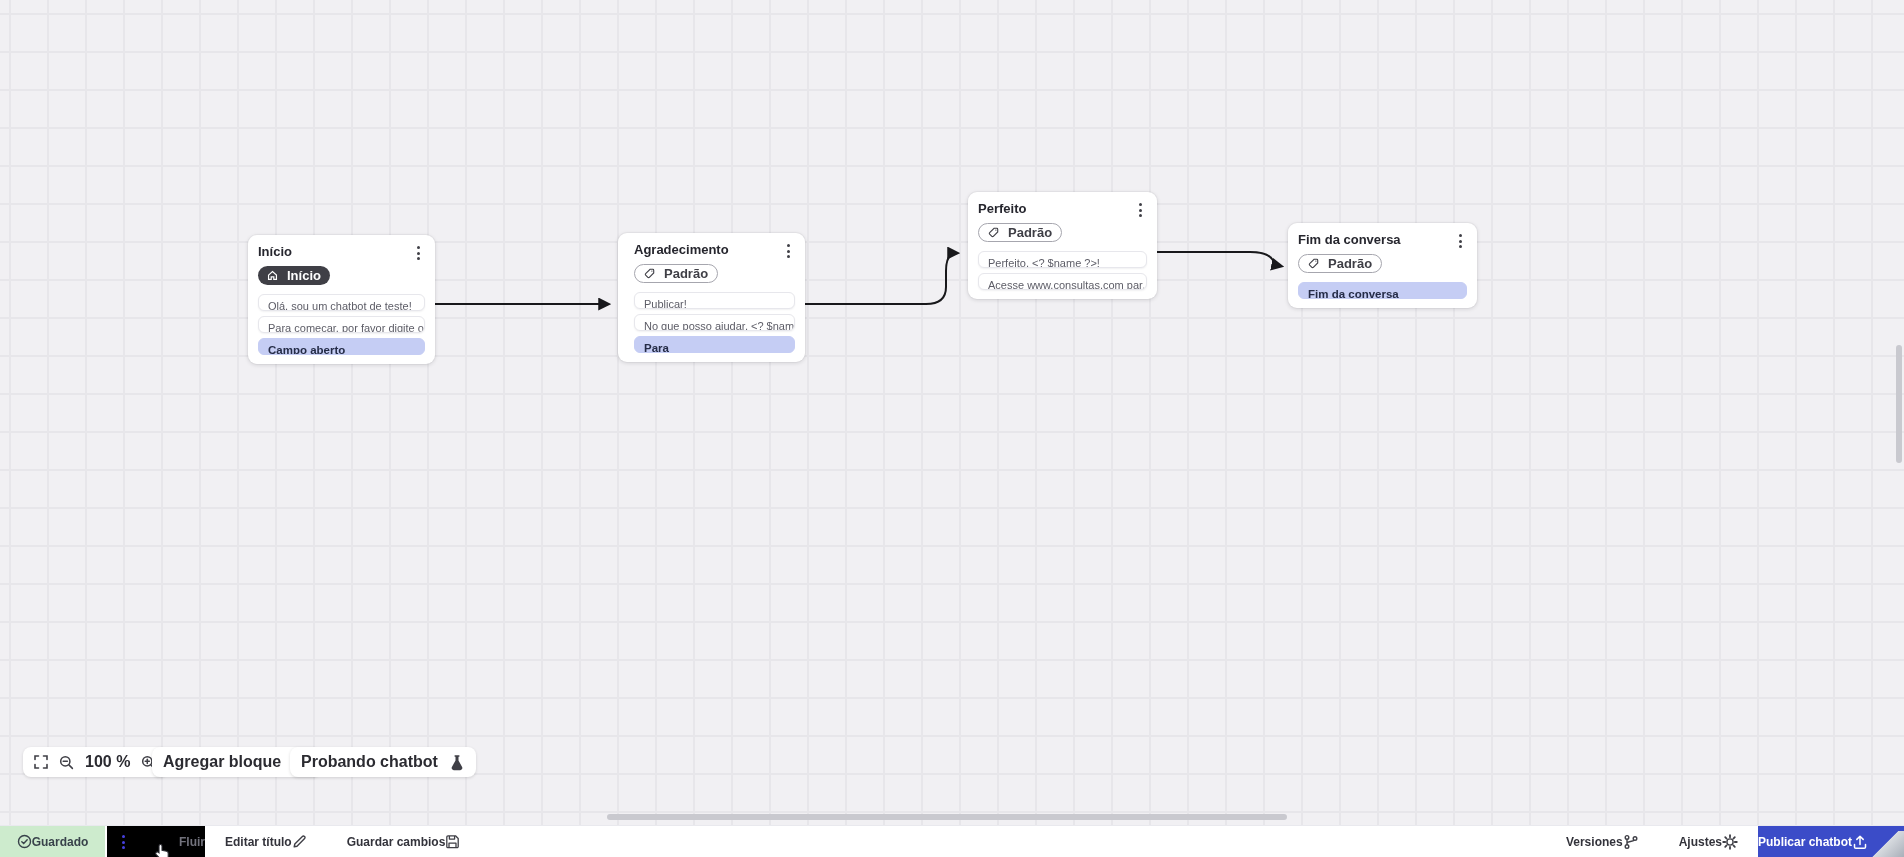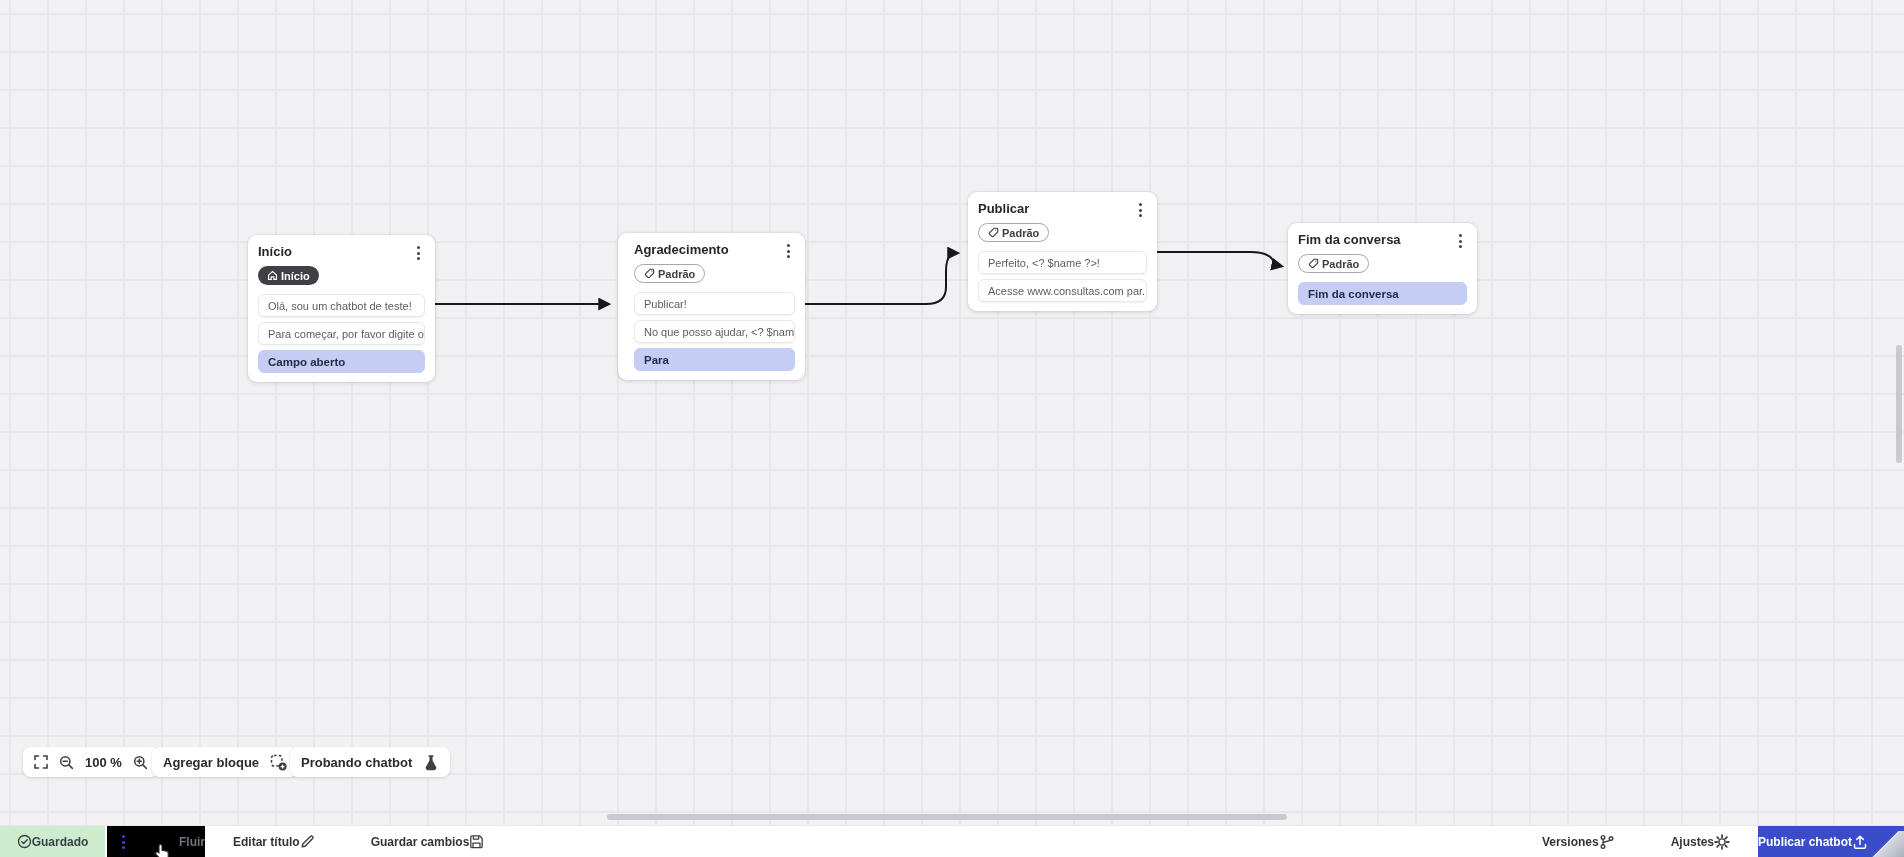--- a/index.html
+++ b/index.html
@@ -29,30 +29,30 @@
     background:#fff; border-radius:9px;
     padding:9px 10px 9px;
     box-shadow:0 1px 4px rgba(24,24,27,.14), 0 0 0 1px rgba(24,24,27,.03);
   }
   .node-header { display:flex; justify-content:space-between; align-items:flex-start; height:15px; }
   .node-title { font-size:13px; font-weight:700; color:#26262e; line-height:15px; }
   .kebab { display:flex; flex-direction:column; gap:2.5px; padding:2px 5px; cursor:pointer; }
   .kebab i { width:3px; height:3px; border-radius:50%; background:#3f3f46; display:block; }
 
   .badge {
-    display:inline-flex; align-items:center; gap:3px;
+    display:inline-flex; align-items:center; gap:9px;
     height:19px; padding:0 9px; margin-top:7px;
-    border-radius:999px; font-size:11px; font-weight:700;
+    border-radius:999px; font-size:13px; font-weight:700;
   }
   .badge.dark  { background:#3f3f46; color:#fff; }
   .badge.light { background:#fff; color:#3f3f46; border:1px solid #a6a6ae; }
 
   .rows { margin-top:9px; }
   .row {
-    height:23px; line-height:22px; margin-bottom:5px;
+    height:17px; line-height:22px; margin-bottom:5px;
     padding:0 9px; border-radius:6px;
     font-size:11px; color:#5c5c66; background:#fff;
     border:1px solid #e7e7ec; box-shadow:0 1px 2px rgba(24,24,27,.06);
     white-space:nowrap; overflow:hidden;
   }
   .row:last-child { margin-bottom:0; }
   .row.action {
     background:#c5cdf4; border-color:#c5cdf4; box-shadow:none;
     color:#252c47; font-weight:700; font-size:11.5px;
   }
@@ -62,21 +62,21 @@
   #node-1 { left:618px; top:233px;padding-left:16px; }
   #node-2 { left:968px; top:192px; width:189px; }
   #node-3 { left:1288px; top:223px; width:189px; }
 
   
   .float-card {
     position:absolute; bottom:49px; height:30px;
     background:#fff; border-radius:8px;
     box-shadow:0 1px 3px rgba(24,24,27,.15);
     display:flex; align-items:center; gap:11px;
-    padding:0 11px; font-size:13px; font-weight:700; color:#2b2b31;
+    padding:0 11px; font-size:16px; font-weight:700; color:#2b2b31;
     cursor:pointer;
   }
   #zoom-card    { left:23px; }
   #addblock-card{ left:152px; }
   #testbot-card { left:290px; }
   .tool-icon { display:flex; align-items:center; color:#3f3f46; cursor:pointer; }
 
   
   .hscroll-thumb {
     position:absolute; left:607px; top:814px; width:680px; height:6px;
@@ -94,21 +94,21 @@
     display:flex; align-items:stretch; font-size:12px; font-weight:700; color:#33333b;
   }
   .sb-item { display:flex; align-items:center; cursor:pointer; }
   .sb-saved { width:105px; justify-content:center; background:#cdebcd; color:#38424a; cursor:default; }
   .sb-fluir {
     width:98px; margin-left:2px; background:#000000; color:#72727c;
     position:relative; justify-content:flex-end;
   }
   .sb-fluir .kebab { position:absolute; left:10px; top:7px; }
   .sb-fluir .kebab i { background:#4640de; }
-  .sb-btn { padding:0 28px;text-align:right; }
+  .sb-btn { padding:0 20px;text-align:right; }
   .sb-spacer { flex:1; }
   .sb-publish {
     width:146px; background:#3b4cc8; color:#fff;
     position:relative;
   }
   .corner-fold {
     position:absolute; right:0; bottom:0; width:36px; height:26px;
     background:linear-gradient(135deg, transparent 48%, #d8dbe0 50%, #a9afb9 100%);
   }
   .sb-icon { display:flex; align-items:center; color:#3f3f46; }
@@ -179,21 +179,21 @@
     </span>
     <div class="rows">
       <div class="row">Publicar!</div>
       <div class="row">No que posso ajudar, &lt;? $name ...</div>
       <div class="row action">Para</div>
     </div>
   </div>
 
   <div class="node" id="node-2">
     <div class="node-header">
-      <span class="node-title">Publicar</span>
+      <span class="node-title">Perfeito</span>
       <span class="kebab">
           <i></i>
           <i></i>
           <i></i>
         </span>
     </div>
     <span class="badge light">
       <span class="sb-icon">
         <svg width="11" height="11" viewBox="0 0 12 12" fill="none" stroke="#3f3f46" stroke-width="1.2">
             <path d="M6.6,1.4 h3 a1,1 0 0 1 1,1 v3 l-4.8,4.8 a1.1,1.1 0 0 1 -1.6,0 L1.8,7.8 a1.1,1.1 0 0 1 0,-1.6 z"></path>

